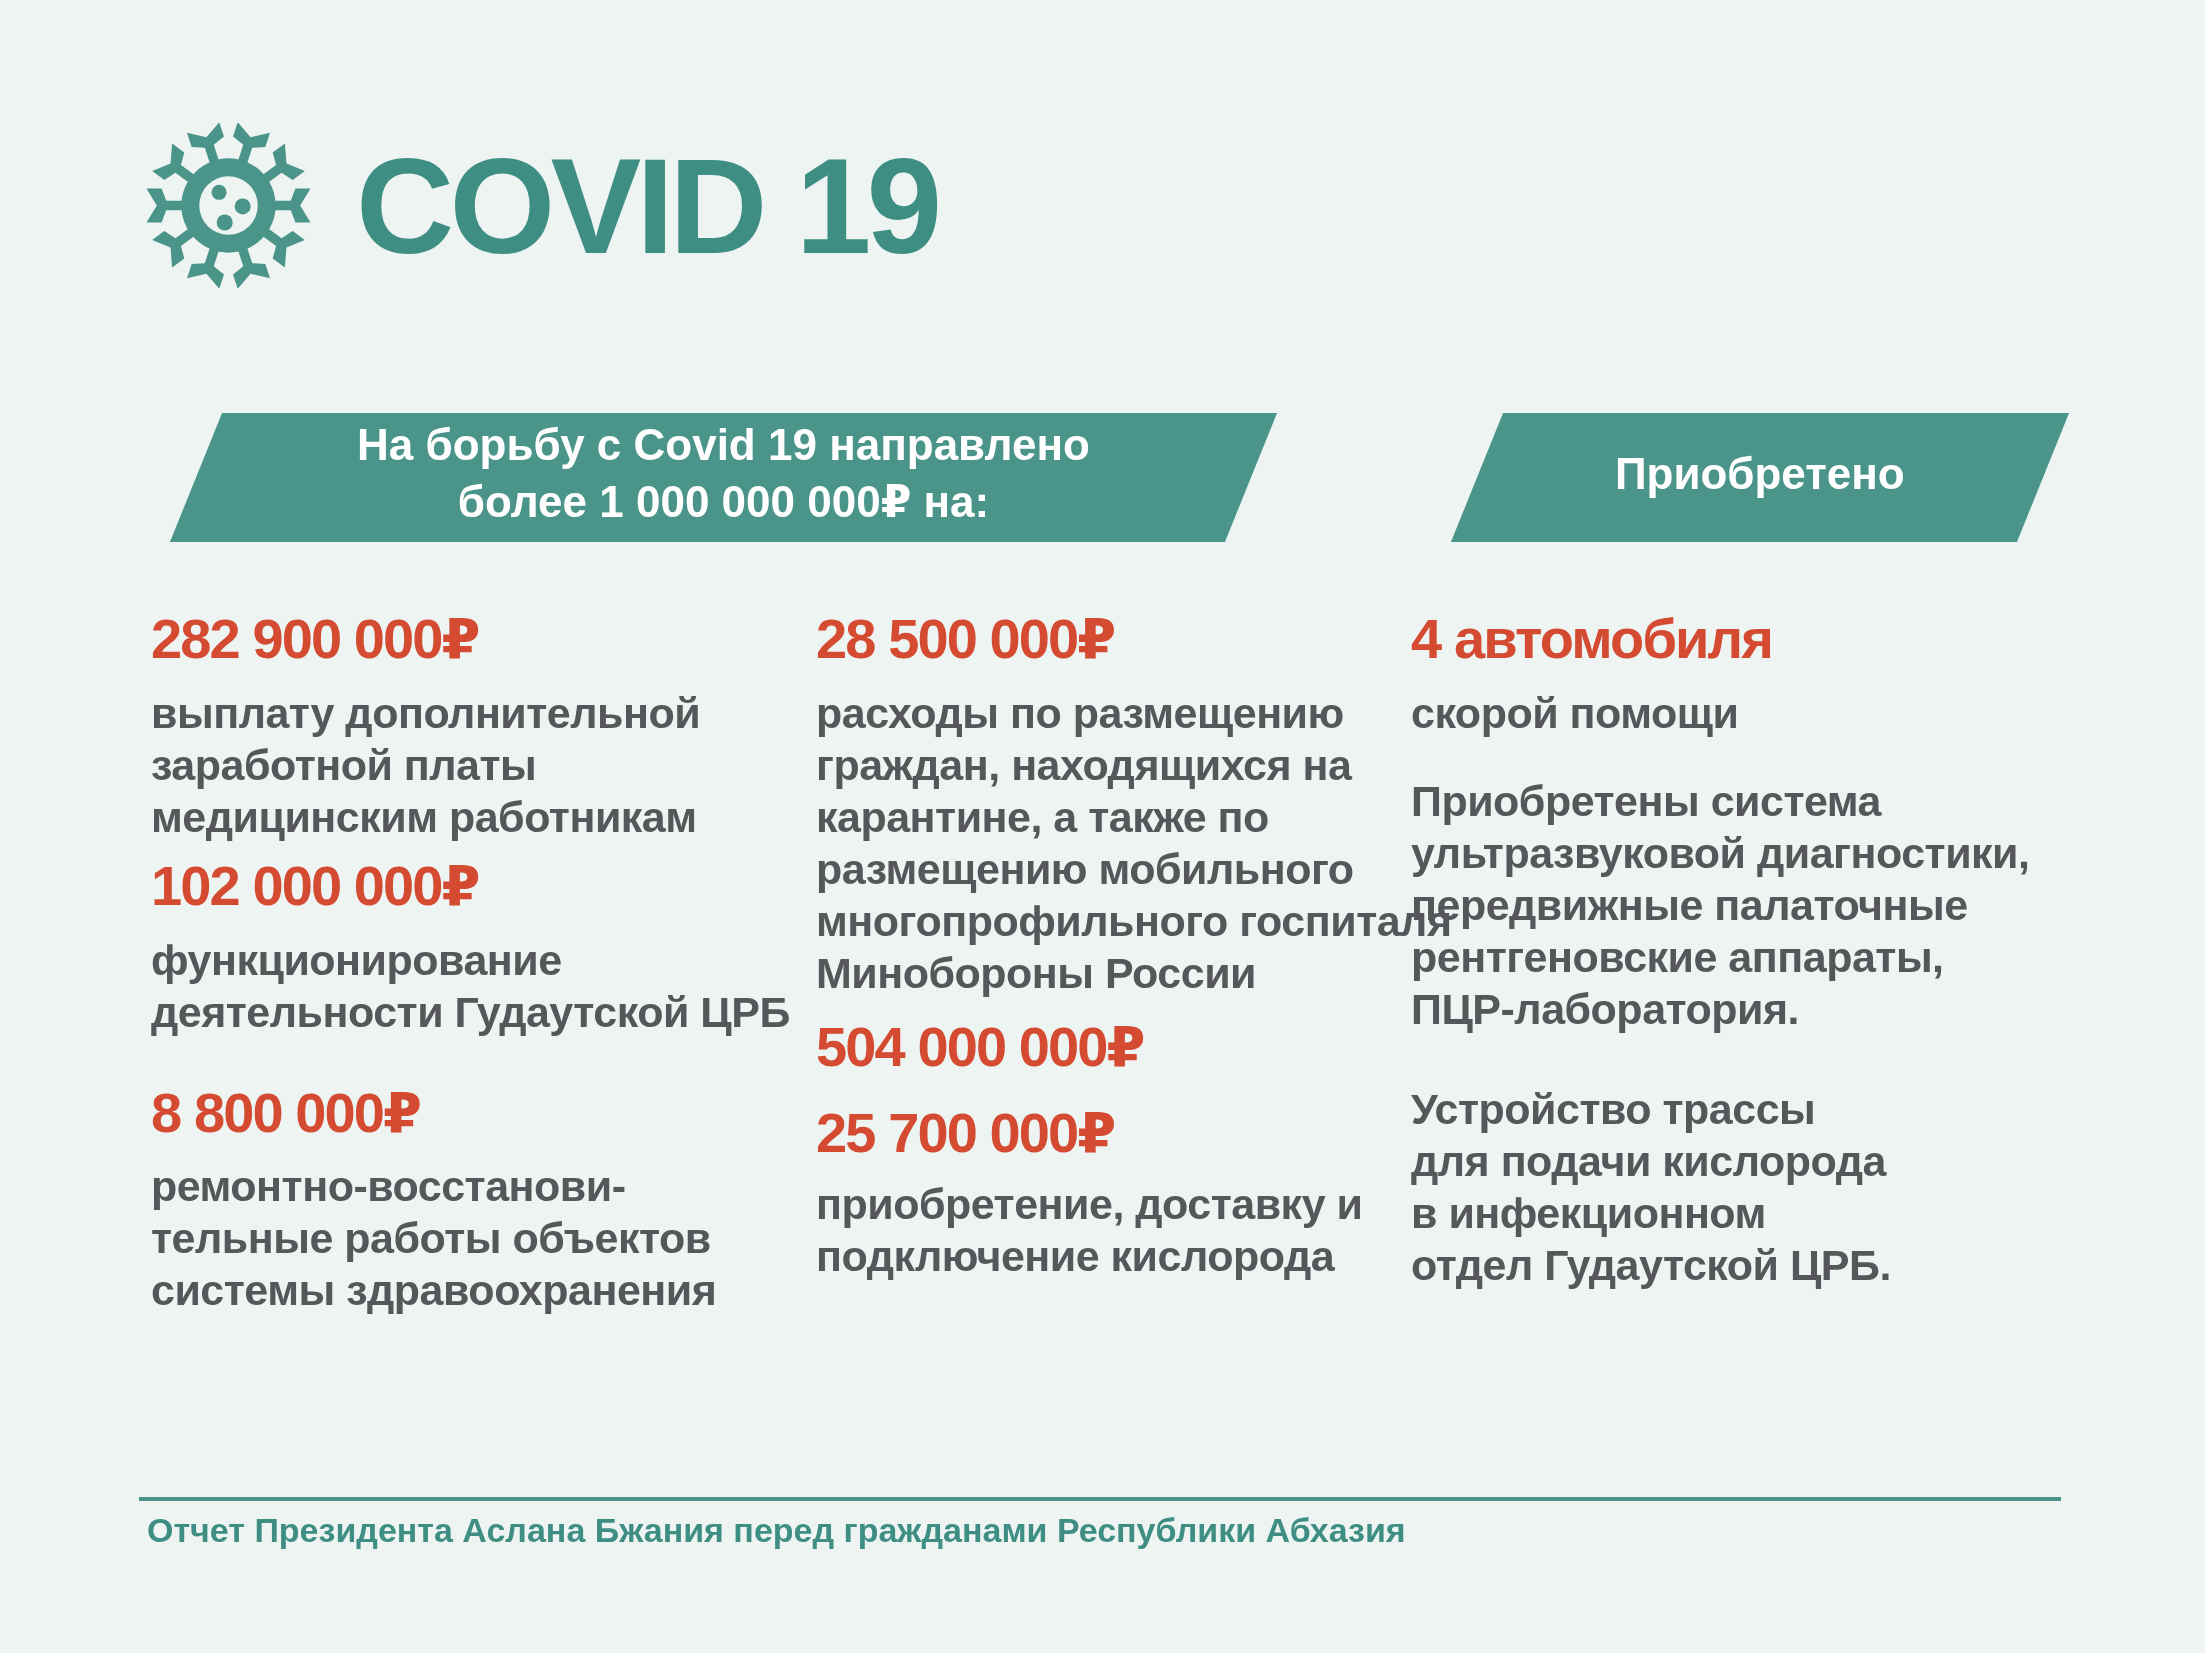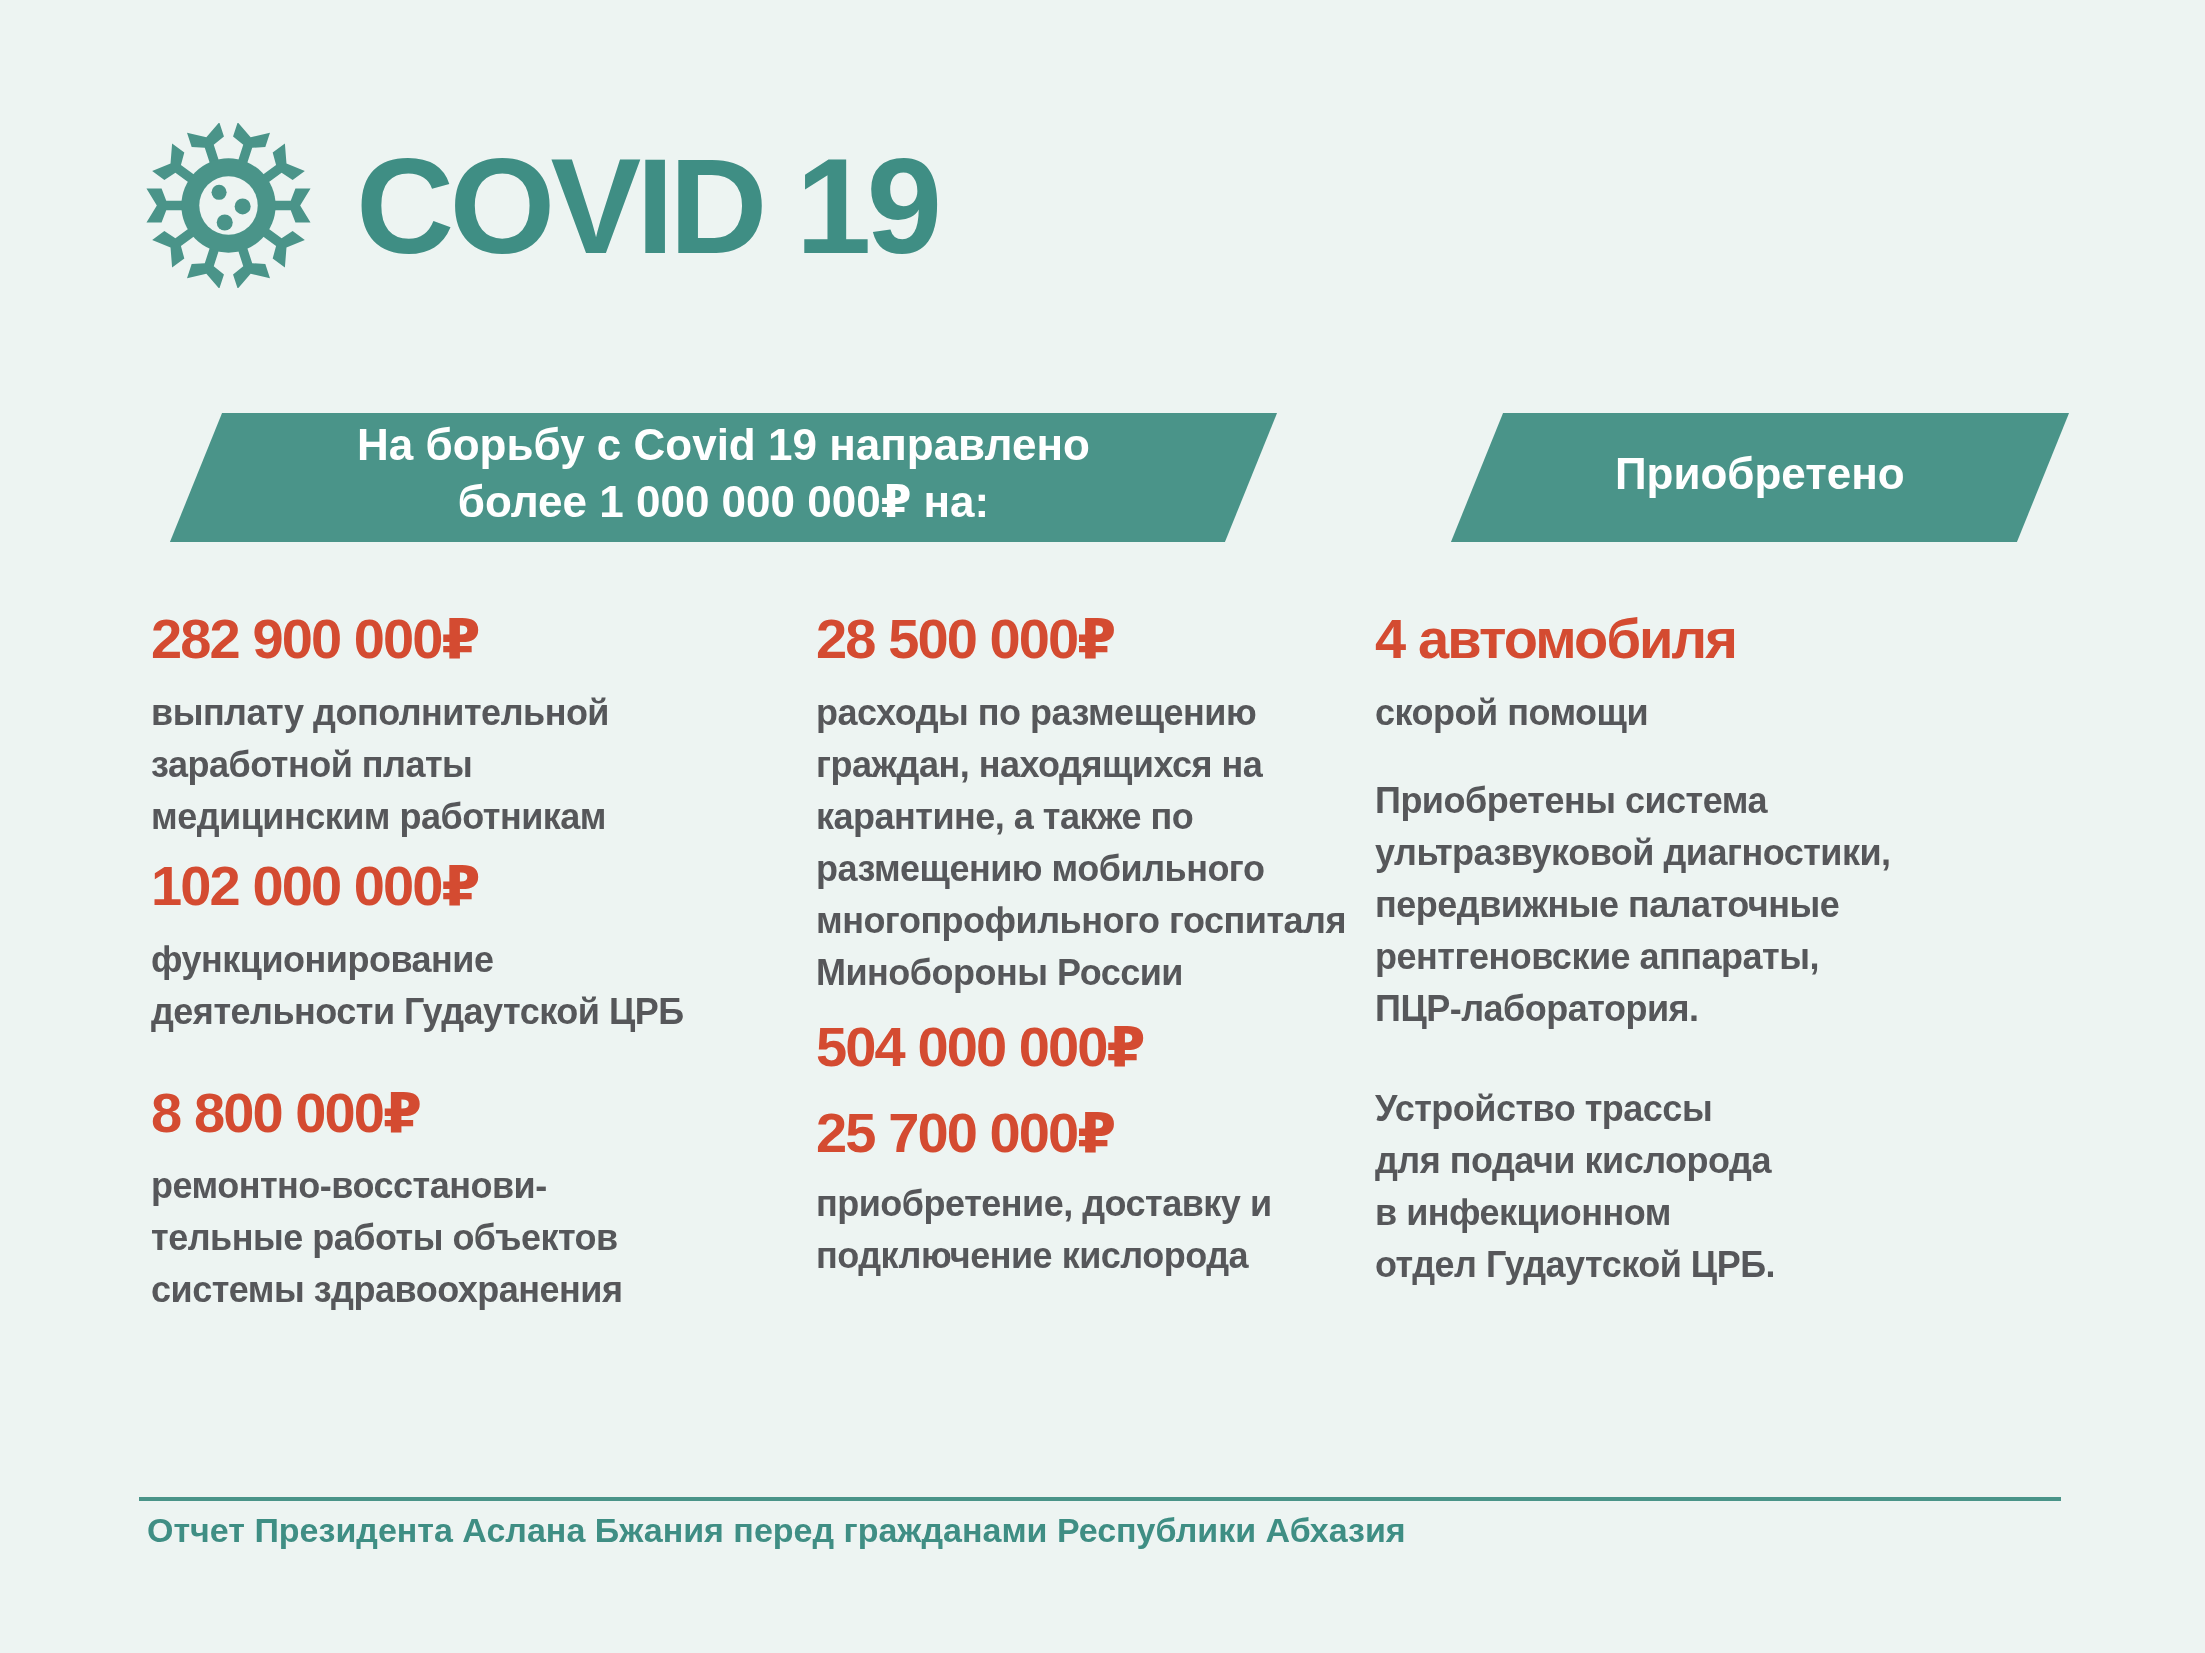--- a/index.html
+++ b/index.html
@@ -67,38 +67,38 @@
   }
 
   
   .col{
     position:absolute;
     top:570px;
     width:651px;
   }
   .col-1{left:151px;}
   .col-2{left:816px;}
-  .col-3{left:1375px;}
+  .col-3{left:1411px;}
 
   .amount{
     font-size:56px;
     line-height:86px;
     font-weight:700;
     letter-spacing:-1.9px;
     color:var(--red);
     white-space:nowrap;
   }
   .prefix{
     font-size:55px;
     line-height:60px;
     font-weight:700;
     color:var(--red);
   }
   .desc{
-    font-size:36px;
+    font-size:43px;
     line-height:52px;
     font-weight:700;
     letter-spacing:-0.5px;
     color:var(--text-gray);
     white-space:pre-line;
   }
 
   
   .footer-rule{
     position:absolute;

